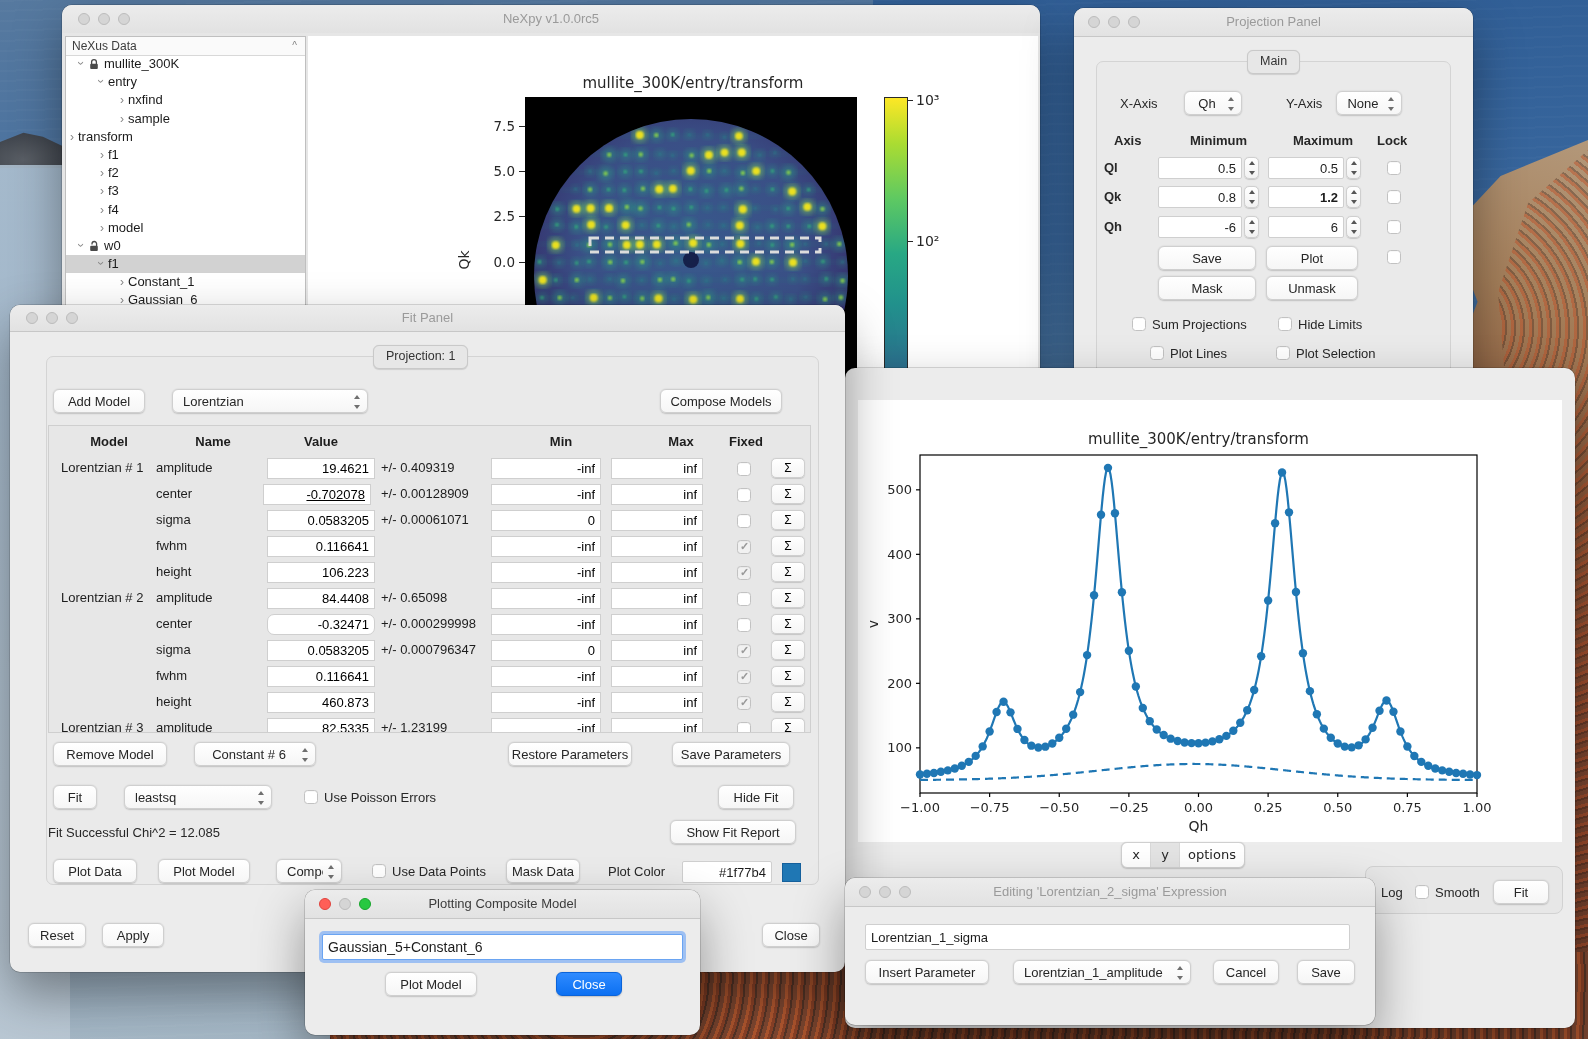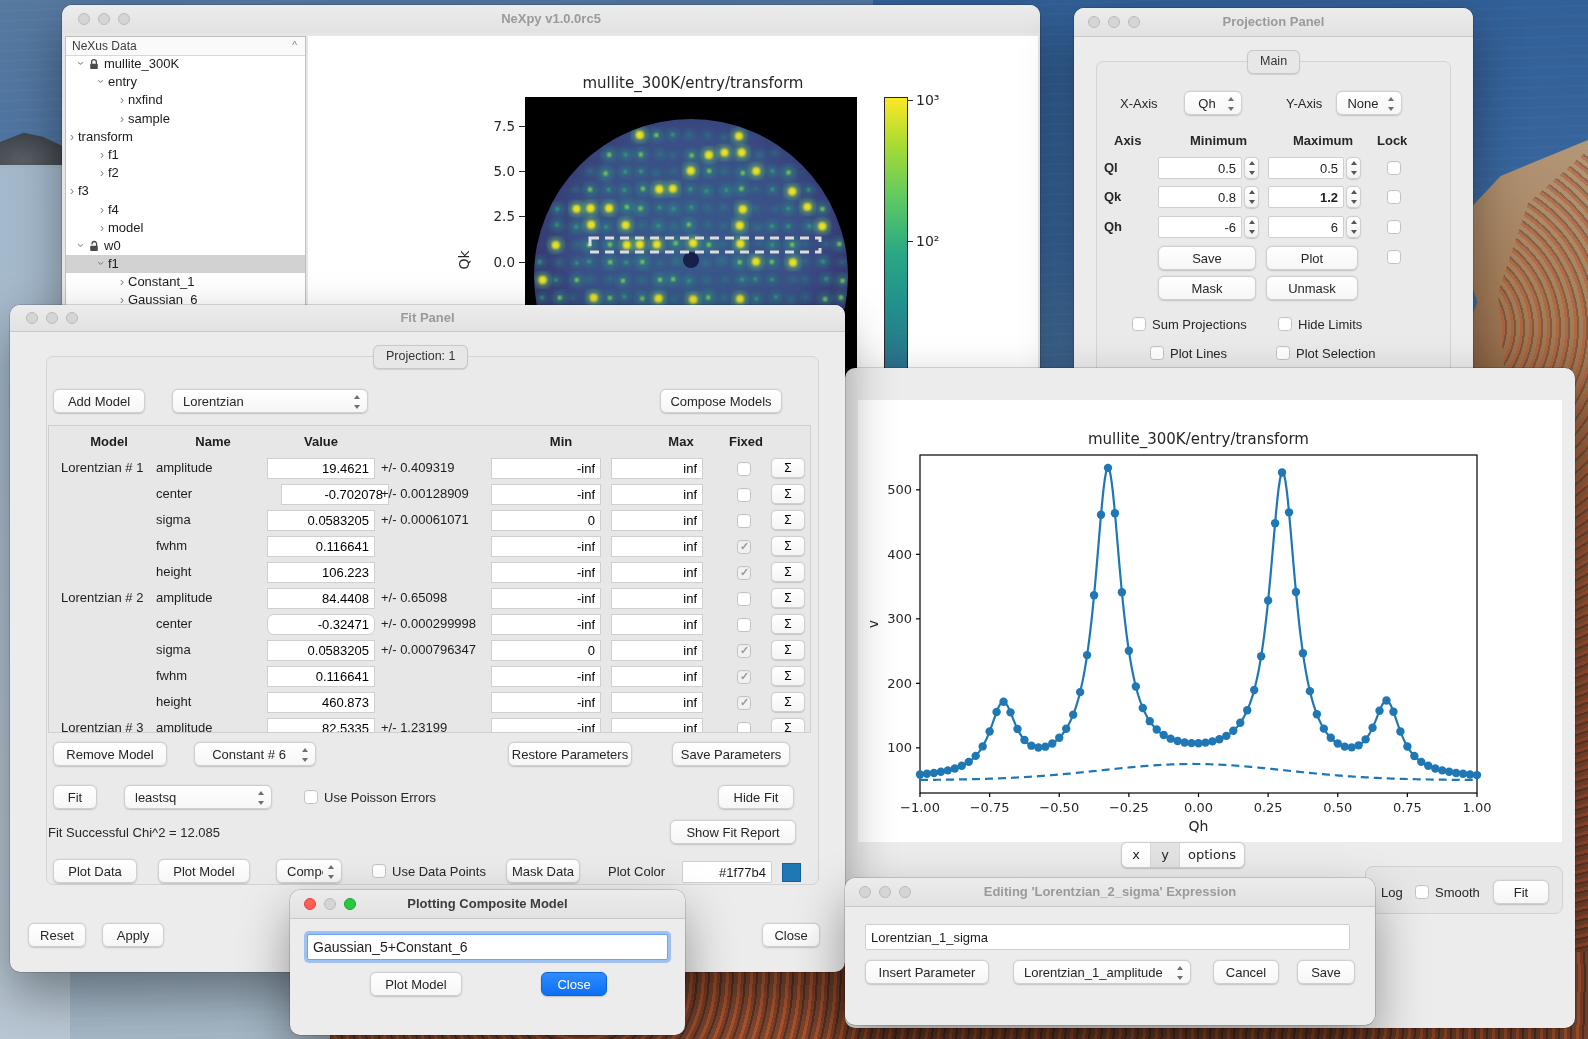--- a/index.html
+++ b/index.html
@@ -25,21 +25,21 @@
   .wp-veg-bottom{position:absolute;left:330px;right:0;top:952px;bottom:0;
     background:#7c4630;}
   .wp-veg-bottom:after{content:"";position:absolute;inset:0;
     background:repeating-radial-gradient(circle at 20% 30%,rgba(205,95,45,.6) 0 3px,rgba(150,60,30,.5) 3px 6px,rgba(45,35,30,.5) 6px 8px,transparent 8px 12px);}
   
   .window{position:absolute;background:#ececec;border-radius:10px;
     box-shadow:0 22px 50px rgba(0,0,0,.38),0 0 0 .5px rgba(0,0,0,.28);}
   .titlebar{position:absolute;left:0;right:0;top:0;height:28px;border-radius:10px 10px 0 0;
     background:linear-gradient(#ececec,#e2e2e2);border-bottom:1px solid #c7c7c7;}
   .title{position:absolute;left:0;right:0;top:0;height:28px;line-height:28px;text-align:center;
-    font-size:13px;font-weight:700;color:#9a9a9a;}
+    font-size:13px;font-weight:400;color:#9a9a9a;}
   .title.active{color:#3c3c3c;}
   .light{position:absolute;top:8px;width:12px;height:12px;border-radius:50%;
     background:#d5d5d5;border:.5px solid #bcbcbc;box-sizing:border-box;}
   .light.red{background:#ff5f57;border-color:#e0443e;}
   .light.green{background:#28c840;border-color:#17a62c;}
   
   .btn{position:absolute;height:24px;line-height:23px;background:linear-gradient(#ffffff,#f6f6f6);
     border:.5px solid #cfcfcf;border-radius:6px;box-shadow:0 .5px 1.5px rgba(0,0,0,.18);
     font-size:13px;color:#262626;text-align:center;box-sizing:border-box;}
   .btn.primary{background:linear-gradient(#2f8bff,#0c70f2);color:#fff;border-color:#0b63d8;}
@@ -113,21 +113,21 @@
   #proj-window{left:845px;top:368px;width:730px;height:660px;}
   .pw-canvas{position:absolute;left:13px;top:32px;width:704px;height:442px;background:#fff;}
   .seg-wrap{position:absolute;left:276px;top:474px;height:24px;border:.5px solid #cfcfcf;border-radius:6px;
     background:#fff;box-shadow:0 .5px 1.5px rgba(0,0,0,.18);display:flex;overflow:hidden;}
   .seg{height:24px;line-height:23px;font-size:13px;text-align:center;color:#262626;font-family:"DejaVu Sans",sans-serif;}
   .seg+.seg{border-left:1px solid #d8d8d8;}
   .seg.mid{background:#e3e3e3;}
   .pw-footbox{position:absolute;left:520px;top:498px;width:196px;height:46px;background:#e7e7e7;border:1px solid #d2d2d2;border-radius:8px;}
   
   #expr-dialog{left:845px;top:878px;width:530px;height:147px;}
-  #comp-dialog{left:290px;top:890px;width:395px;height:145px;}
+  #comp-dialog{left:305px;top:890px;width:395px;height:145px;}
   .focus-ring{box-shadow:0 0 0 3px rgba(64,140,250,.45);border-color:#6aa4f2 !important;}
 </style>
 </head>
 <body>
 
 <div class="desktop">
   <div class="wp-right-water"></div>
   <div class="wp-streaks"></div>
   <div class="wp-rock-left"></div>
   <div class="wp-haze-left"></div>
@@ -153,21 +153,21 @@
           <div class="tree-row" style="padding-left: 10px;"><span class="exp open">›</span><span><svg width="12" height="12" viewBox="0 0 12 12">
                 <path d="M3.6 6 V4 a2.4 2.4 0 0 1 4.8 0 V6" fill="none" stroke="#4a4a4a" stroke-width="1.3"></path>
                 <rect x="2.2" y="5.8" width="7.6" height="5.2" rx="1" fill="#4a4a4a"></rect>
               </svg></span><span>mullite_300K</span></div>
           <div class="tree-row" style="padding-left: 30px;"><span class="exp open">›</span><span>entry</span></div>
           <div class="tree-row" style="padding-left: 50px;"><span class="exp">›</span><span>nxfind</span></div>
           <div class="tree-row" style="padding-left: 50px;"><span class="exp">›</span><span>sample</span></div>
           <div class="tree-row" style=""><span class="exp">›</span><span>transform</span></div>
           <div class="tree-row" style="padding-left: 30px;"><span class="exp">›</span><span>f1</span></div>
           <div class="tree-row" style="padding-left: 30px;"><span class="exp">›</span><span>f2</span></div>
-          <div class="tree-row" style=""><span class="exp">›</span><span>f3</span></div>
+          <div class="tree-row" style="padding-left: 30px;"><span class="exp">›</span><span>f3</span></div>
           <div class="tree-row" style="padding-left: 30px;"><span class="exp">›</span><span>f4</span></div>
           <div class="tree-row" style="padding-left: 30px;"><span class="exp">›</span><span>model</span></div>
           <div class="tree-row" style="padding-left: 10px;"><span class="exp open">›</span><span><svg width="12" height="12" viewBox="0 0 12 12">
                 <path d="M8.6 6 V3.8 a2.3 2.3 0 0 0 -4.6 0 V4.6" fill="none" stroke="#4a4a4a" stroke-width="1.3"></path>
                 <rect x="2.2" y="5.8" width="7.6" height="5.2" rx="1" fill="#4a4a4a"></rect>
               </svg></span><span>w0</span></div>
           <div class="tree-row selected" style="padding-left: 30px;"><span class="exp open">›</span><span>f1</span></div>
           <div class="tree-row" style="padding-left: 50px;"><span class="exp">›</span><span>Constant_1</span></div>
           <div class="tree-row" style="padding-left: 50px;"><span class="exp">›</span><span>Gaussian_6</span></div>
         </div>
@@ -1004,21 +1004,21 @@
           <input class="ft-input" style="left: 218px; width: 108px;" value="19.4621" readonly="">
           <span class="ft-cell" style="left:332px">+/- 0.409319</span>
           <input class="ft-input" style="left: 442px; width: 110px;" value="-inf" readonly="">
           <input class="ft-input" style="left: 562px; width: 92px;" value="inf" readonly="">
           <span class="cb" style="position:absolute;left:688px;top:6px"></span>
           <div class="ft-sigma" style="left: 722px;">Σ</div>
         </div>
         <div class="ft-row">
           <span class="ft-cell" style="left:12px"></span>
           <span class="ft-cell" style="left:107px">center</span>
-          <input class="ft-input" style="left: 232px; width: 108px;" value="-0.702078" readonly="">
+          <input class="ft-input" style="left: 214px; width: 108px; text-decoration: underline;" value="-0.702078" readonly="">
           <span class="ft-cell" style="left:332px">+/- 0.00128909</span>
           <input class="ft-input" style="left: 442px; width: 110px;" value="-inf" readonly="">
           <input class="ft-input" style="left: 562px; width: 92px;" value="inf" readonly="">
           <span class="cb" style="position:absolute;left:688px;top:6px"></span>
           <div class="ft-sigma" style="left: 722px;">Σ</div>
         </div>
         <div class="ft-row">
           <span class="ft-cell" style="left:12px"></span>
           <span class="ft-cell" style="left:107px">sigma</span>
           <input class="ft-input" style="left: 218px; width: 108px;" value="0.0583205" readonly="">

